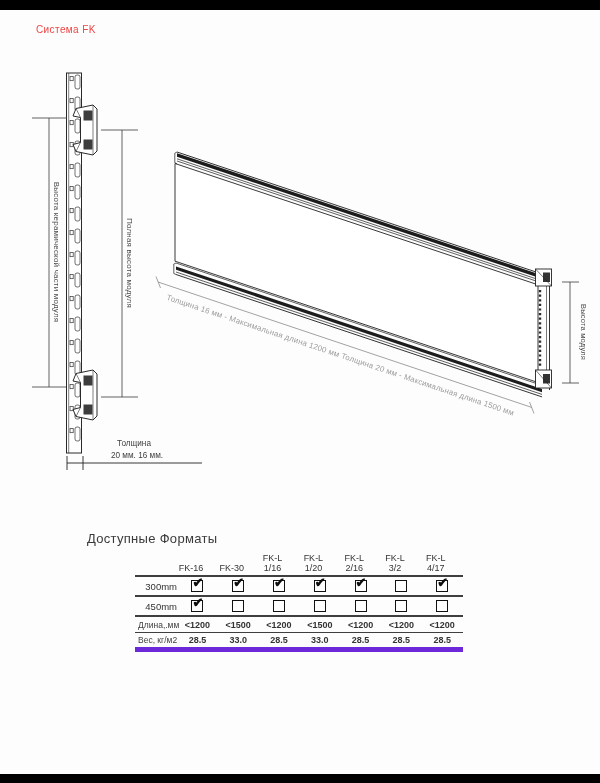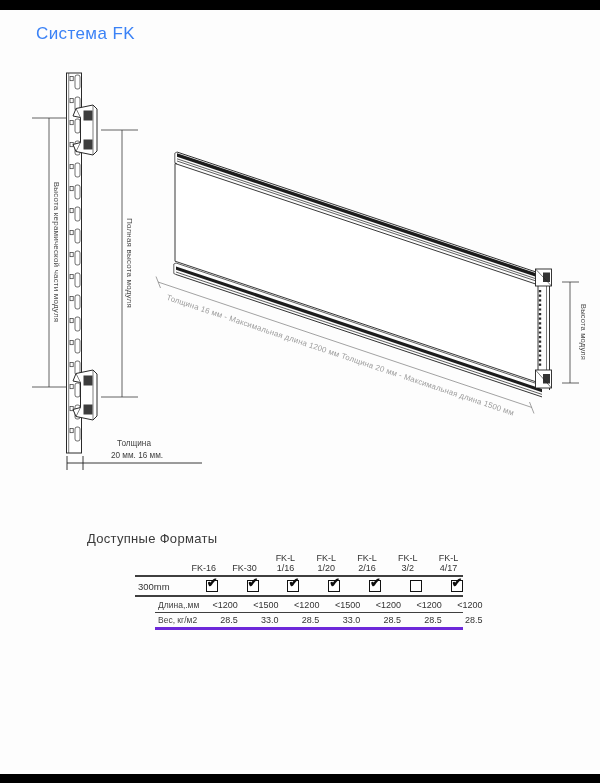--- a/index.html
+++ b/index.html
@@ -1,36 +1,36 @@
 <!DOCTYPE html>
 <html><head>
 <meta charset="utf-8">
 <style>
   html,body{margin:0;padding:0;background:#e8e8e8;}
   .canvas{position:relative;width:600px;height:783px;background:#fdfdfd;overflow:hidden;
           font-family:"Liberation Sans", sans-serif;color:#333;}
   .bar{position:absolute;left:0;width:600px;background:#000;}
   .bar.top{top:0;height:10px;}
   .bar.bottom{bottom:0;height:9px;}
-  .page-title{position:absolute;left:36px;top:24px;font-size:17px;letter-spacing:.4px;color:#3b82f6;}
+  .page-title{position:absolute;left:36px;top:24px;font-size:10px;letter-spacing:.4px;color:#ef4444;}
   .left-svg{position:absolute;left:20px;top:60px;}
   .panel-svg{position:absolute;left:150px;top:130px;}
   .formats-title{position:absolute;left:87px;top:531px;font-size:13px;letter-spacing:.3px;color:#3a3a3a;}
   .ftable{position:absolute;left:135px;top:552px;width:328px;font-size:9px;color:#333;}
   .trow{display:grid;grid-template-columns:42px repeat(7,40.8px);align-items:center;
         border-bottom:2px solid #3f3f3f;height:18px;}
   .thead{height:23px;border-bottom:2px solid #3f3f3f;align-items:end;}
-  .thead .thcell{display:flex;justify-content:flex-end;text-align:center;line-height:10px;padding-bottom:2px;}
+  .thead .thcell{display:flex;justify-content:flex-start;text-align:center;line-height:10px;padding-bottom:2px;}
   .thead .thcell span{display:block;width:28px;}
-  .tlabel{padding-left:3px;font-size:9.5px;white-space:nowrap;}
+  .tlabel{padding-left:3px;font-size:9.5px;white-space:nowrap;text-align:right;}
   .tlabel.small{font-size:8.5px;color:#3f3f3f;}
-  .tcell{text-align:right;}
-  .vrow{height:15px;margin-left:20px;}
+  .tcell{text-align:center;font-weight:bold;}
+  .vrow{height:15px;}
   .vrow.len{border-bottom:1.5px solid #3f3f3f;}
-  .vrow.wt{border-bottom:3px solid #6d28d9;height:14px;}
+  .vrow.wt{border-bottom:5px solid #6d28d9;height:14px;}
   .cb{position:relative;display:inline-block;width:10px;height:10px;border:1.8px solid #111;
       background:#fff;vertical-align:middle;}
   .cb.checked::after{content:"✔";position:absolute;left:0px;top:-6px;font-size:13px;
       font-weight:bold;color:#0d0d0d;}
   svg text{font-family:"Liberation Sans", sans-serif;}
 </style>
 </head>
 <body>
 
 <div class="canvas">
@@ -192,20 +192,30 @@
       <div class="tcell"><span class="cb checked"></span></div>
       <div class="tcell"><span class="cb checked"></span></div>
       <div class="tcell"><span class="cb checked"></span></div>
       <div class="tcell"><span class="cb checked"></span></div>
       <div class="tcell"><span class="cb checked"></span></div>
       <div class="tcell"><span class="cb"></span></div>
       <div class="tcell"><span class="cb checked"></span></div>
     </div>
 
 
+    <div class="trow">
+      <div class="tlabel">450mm</div>
+      <div class="tcell"><span class="cb checked"></span></div>
+      <div class="tcell"><span class="cb"></span></div>
+      <div class="tcell"><span class="cb"></span></div>
+      <div class="tcell"><span class="cb"></span></div>
+      <div class="tcell"><span class="cb"></span></div>
+      <div class="tcell"><span class="cb"></span></div>
+      <div class="tcell"><span class="cb"></span></div>
+    </div>
 
 
 
     <div class="trow vrow len">
       <div class="tlabel small">Длина,.мм</div>
       <div class="tcell">&lt;1200</div>
       <div class="tcell">&lt;1500</div>
       <div class="tcell">&lt;1200</div>
       <div class="tcell">&lt;1500</div>
       <div class="tcell">&lt;1200</div>

